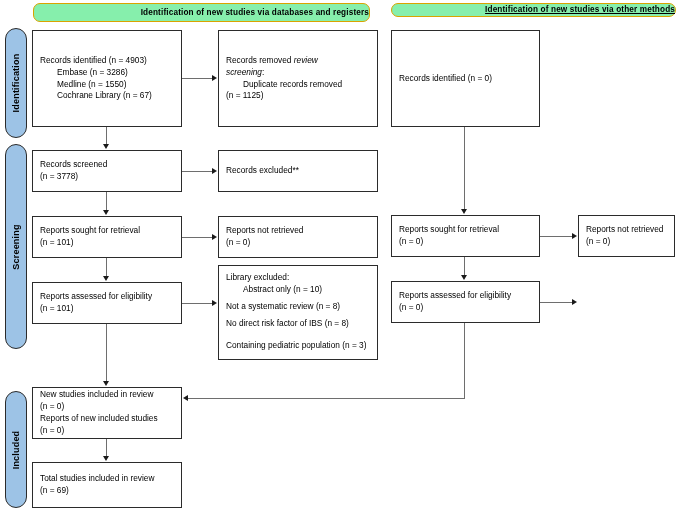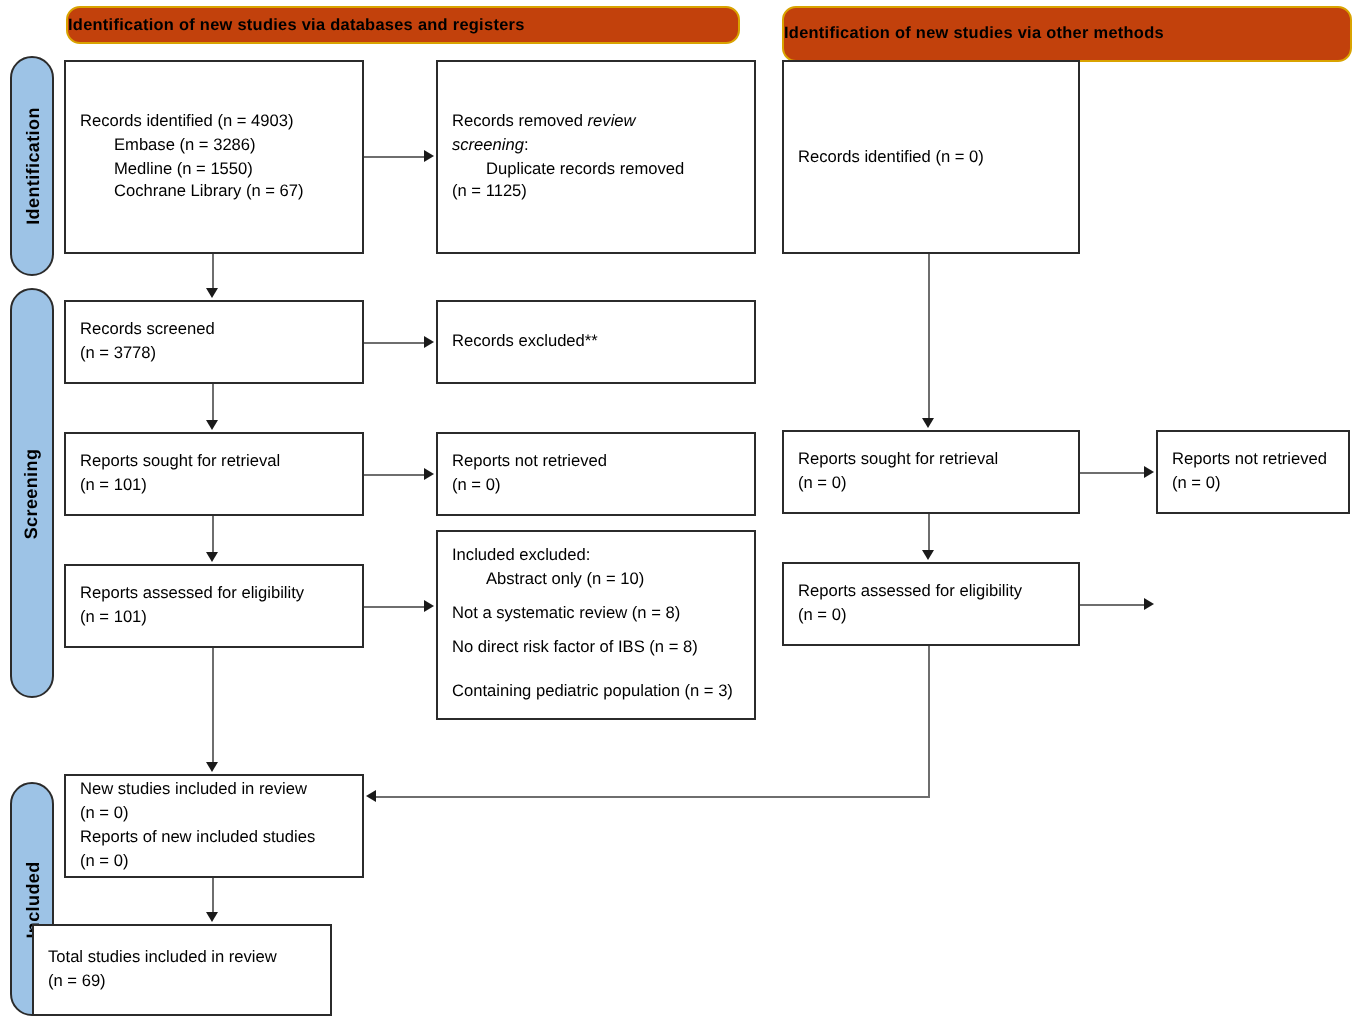--- a/index.html
+++ b/index.html
@@ -11,30 +11,30 @@
   #canvas{
     position:relative;
     width:685px;
     height:513px;
     background:#ffffff;
     overflow:hidden;
   }
   
   .hdr{
     position:absolute;
-    background:#c2410c;
+    background:#86efac;
     border:1px solid #d9a300;
     border-radius:7px;
     color:#000000;
     font-size:8.2px;
     font-weight:bold;
     letter-spacing:.15px;
     display:flex;
     align-items:center;
-    justify-content:flex-start;
+    justify-content:flex-end;
     text-align:center;
     box-sizing:border-box;
     line-height:1.1;
   }
   
   .stage{
     position:absolute;
     background:#9DC3E6;
     border:1.2px solid #2b2b2b;
     border-radius:11px;
@@ -79,21 +79,21 @@
   .arr-d{border-left:3.6px solid transparent;border-right:3.6px solid transparent;border-top:5.2px solid #1a1a1a;}
 </style>
 </head>
 <body>
 
 <div id="canvas">
 
   <div class="hdr" style="left:33px;top:3px;width:337px;height:19px;">
     <span>Identification of new studies via databases and registers</span>
   </div>
-  <div class="hdr" style="left:391px;top:3px;width:285px;height:28px;">
+  <div class="hdr" style="left:391px;top:3px;width:285px;height:14px;text-decoration:underline;">
     <span>Identification of new studies via other methods</span>
   </div>
 
   <div class="stage" style="left:5px;top:28px;width:22px;height:110px;">
     <span>Identification</span>
   </div>
   <div class="stage" style="left:5px;top:144px;width:22px;height:205px;">
     <span>Screening</span>
   </div>
   <div class="stage" style="left:5px;top:391px;width:22px;height:117px;">
@@ -146,21 +146,21 @@
 
   <div class="vline" style="left:106px;top:258px;height:19px;"></div>
   <div class="arr arr-d" style="left:102.8px;top:276px;"></div>
 
   <div class="box" style="left:32px;top:282px;width:150px;height:42px;">
     <div class="ln">Reports assessed for eligibility</div>
     <div class="ln">(n = 101)</div>
   </div>
 
   <div class="box" style="left:218px;top:265px;width:160px;height:95px;justify-content:flex-start;padding-top:6px;">
-    <div class="ln">Included excluded:</div>
+    <div class="ln">Library excluded:</div>
     <div class="ln ind">Abstract only (n = 10)</div>
     <div class="gap"></div>
     <div class="ln">Not a systematic review (n = 8)</div>
     <div class="gap"></div>
     <div class="ln">No direct risk factor of IBS (n = 8)</div>
     <div class="gap"></div>
     <div class="gap"></div>
     <div class="ln">Containing pediatric population (n = 3)</div>
   </div>
   <div class="hline" style="left:182px;top:303px;width:31px;"></div>
@@ -172,21 +172,21 @@
   <div class="box" style="left:32px;top:387px;width:150px;height:52px;">
     <div class="ln">New studies included in review</div>
     <div class="ln">(n = 0)</div>
     <div class="ln">Reports of new included studies</div>
     <div class="ln">(n = 0)</div>
   </div>
 
   <div class="vline" style="left:106px;top:439px;height:18px;"></div>
   <div class="arr arr-d" style="left:102.8px;top:456px;"></div>
 
-  <div class="box" style="left:16px;top:462px;width:150px;height:46px;">
+  <div class="box" style="left:32px;top:462px;width:150px;height:46px;">
     <div class="ln">Total studies included in review</div>
     <div class="ln">(n = 69)</div>
   </div>
 
   <div class="box" style="left:391px;top:30px;width:149px;height:97px;">
     <div class="ln">Records identified (n = 0)</div>
   </div>
 
   <div class="vline" style="left:464px;top:127px;height:83px;"></div>
   <div class="arr arr-d" style="left:460.8px;top:209px;"></div>

